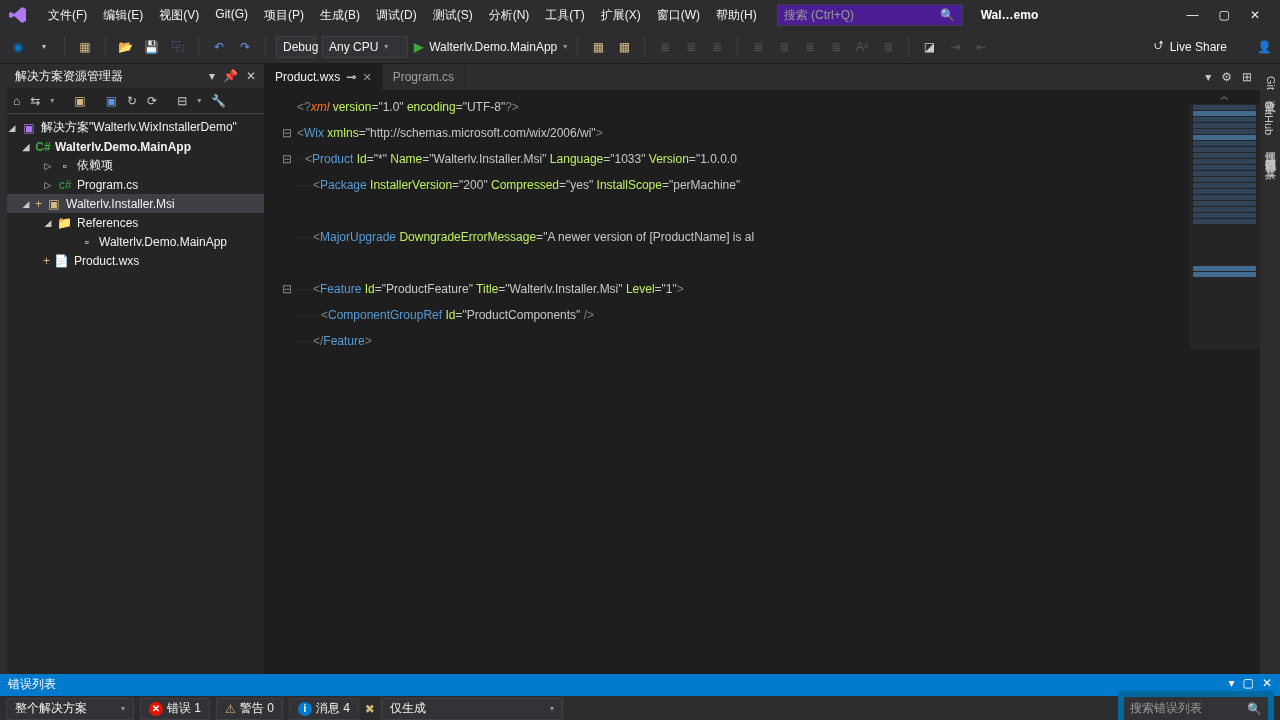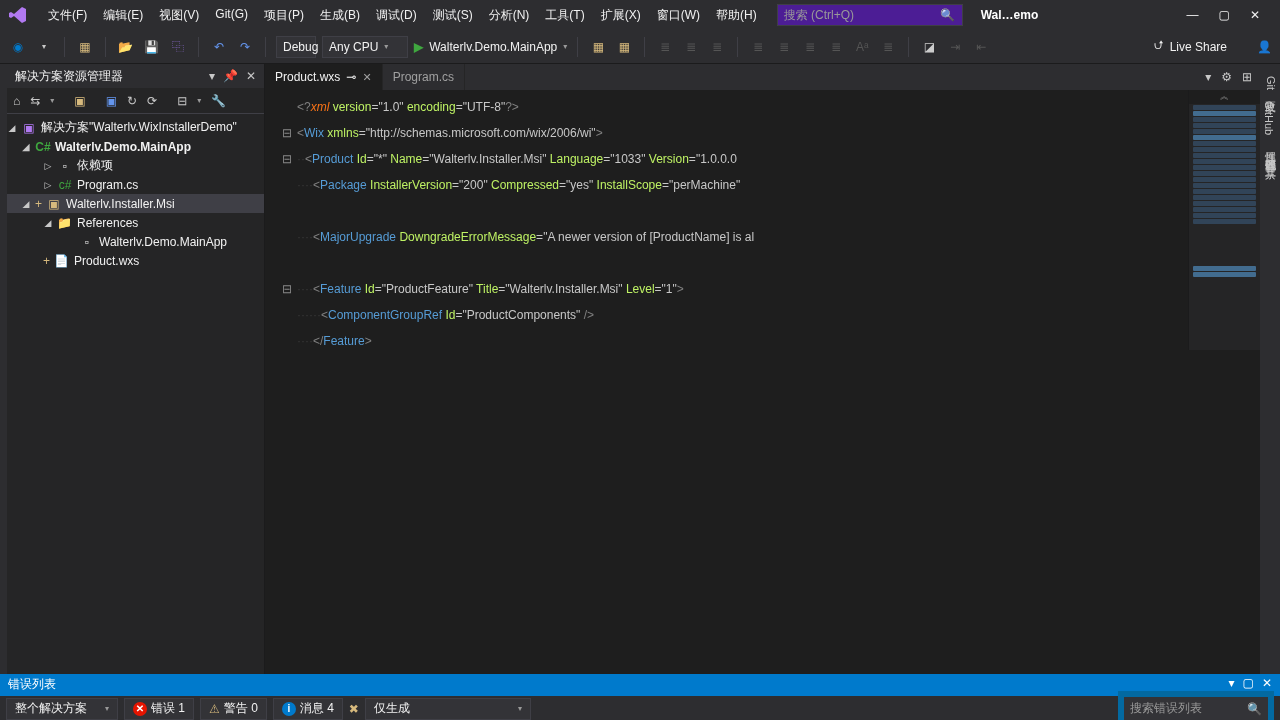--- a/index.html
+++ b/index.html
@@ -53,21 +53,21 @@
 .minimap { position: absolute; right: 0; top: 26px; width: 72px; height: 260px; background: #252526; border-left: 1px solid #1b1b1c; }
 .minimap .mm-line { height: 5px; margin: 1px 4px; background: #3a5a7a; opacity: 0.6; border-radius: 1px; }
 .minimap .mm-hi { background: #569cd6; }
 .minimap .mm-up { width: 100%; height: 14px; background: #1e1e1e; text-align: center; color: #888; font-size: 9px; }
 .rightbar { width: 20px; background: #2d2d30; display: flex; flex-direction: column; align-items: center; gap: 8px; padding-top: 8px; }
 .rightbar .rb-item { writing-mode: vertical-rl; text-orientation: mixed; color: #c8c8c8; font-size: 11px; padding: 4px 0;}
 .error-panel { height: 292px; border-top: 2px solid #007acc; display: flex; flex-direction: column; }
 .error-header { height: 20px; background: #007acc; color: #fff; display: flex; padding: 0 8px; }
 .error-header .ep-tools { margin-left: auto; display: flex; gap: 8px; }
 .error-toolbar { height: 26px; background: #2d2d30; display: flex; align-items: center; padding: 0 6px; gap: 6px; border-bottom: 1px solid #1b1b1c; }
-.error-toolbar .et-combo { height: 22px; background: #333337; border: 1px solid #3f3f46; display: flex; align-items: center; padding: 0 8px; gap: 18px; }
+.error-toolbar .et-combo { height: 22px; background: #333337; border: 1px solid #3f3f46; display: flex; align-items: center; padding: 0 8px; gap: 34px; }
 .error-toolbar .et-filter { display: flex; align-items: center; gap: 4px; padding: 0 8px; height: 22px; border: 1px solid #3f3f46; background: #333337; }
 .error-toolbar .et-search { margin-left: auto; width: 156px; height: 22px; background: #333337; border: 6px solid #0369a1; display: flex; align-items: center; padding: 12px 6px; color: #999; }
 .chev { font-size: 8px; color: #999; }
 svg { display: block; }
 .icon-circle { display: inline-flex; width: 14px; height: 14px; border-radius: 50%; align-items: center; justify-content: center; font-size: 10px; font-weight: bold; }
 .ic-err { background: #e51400; color: #fff; }
 .ic-warn { color: #d7ba7d; }
 .ic-info { background: #007acc; color: #fff; }
 </style>
 </head>

